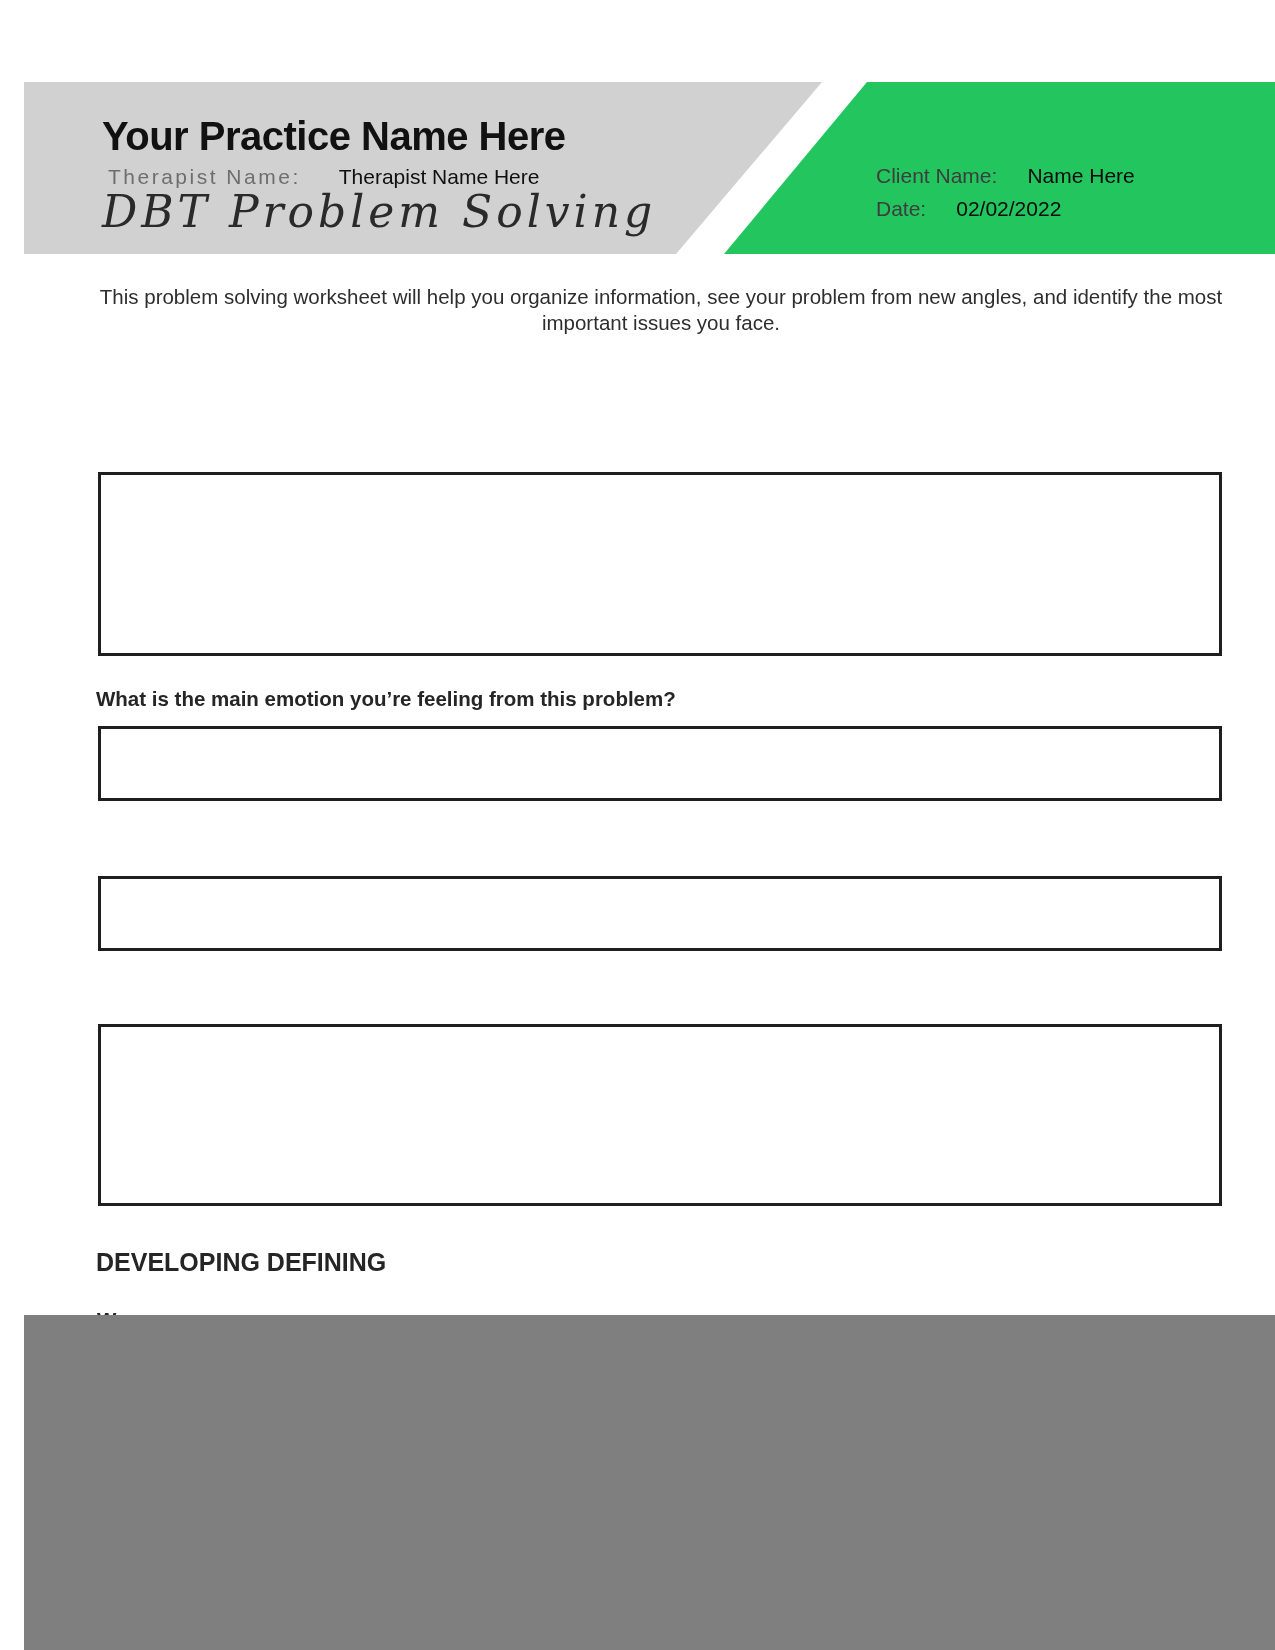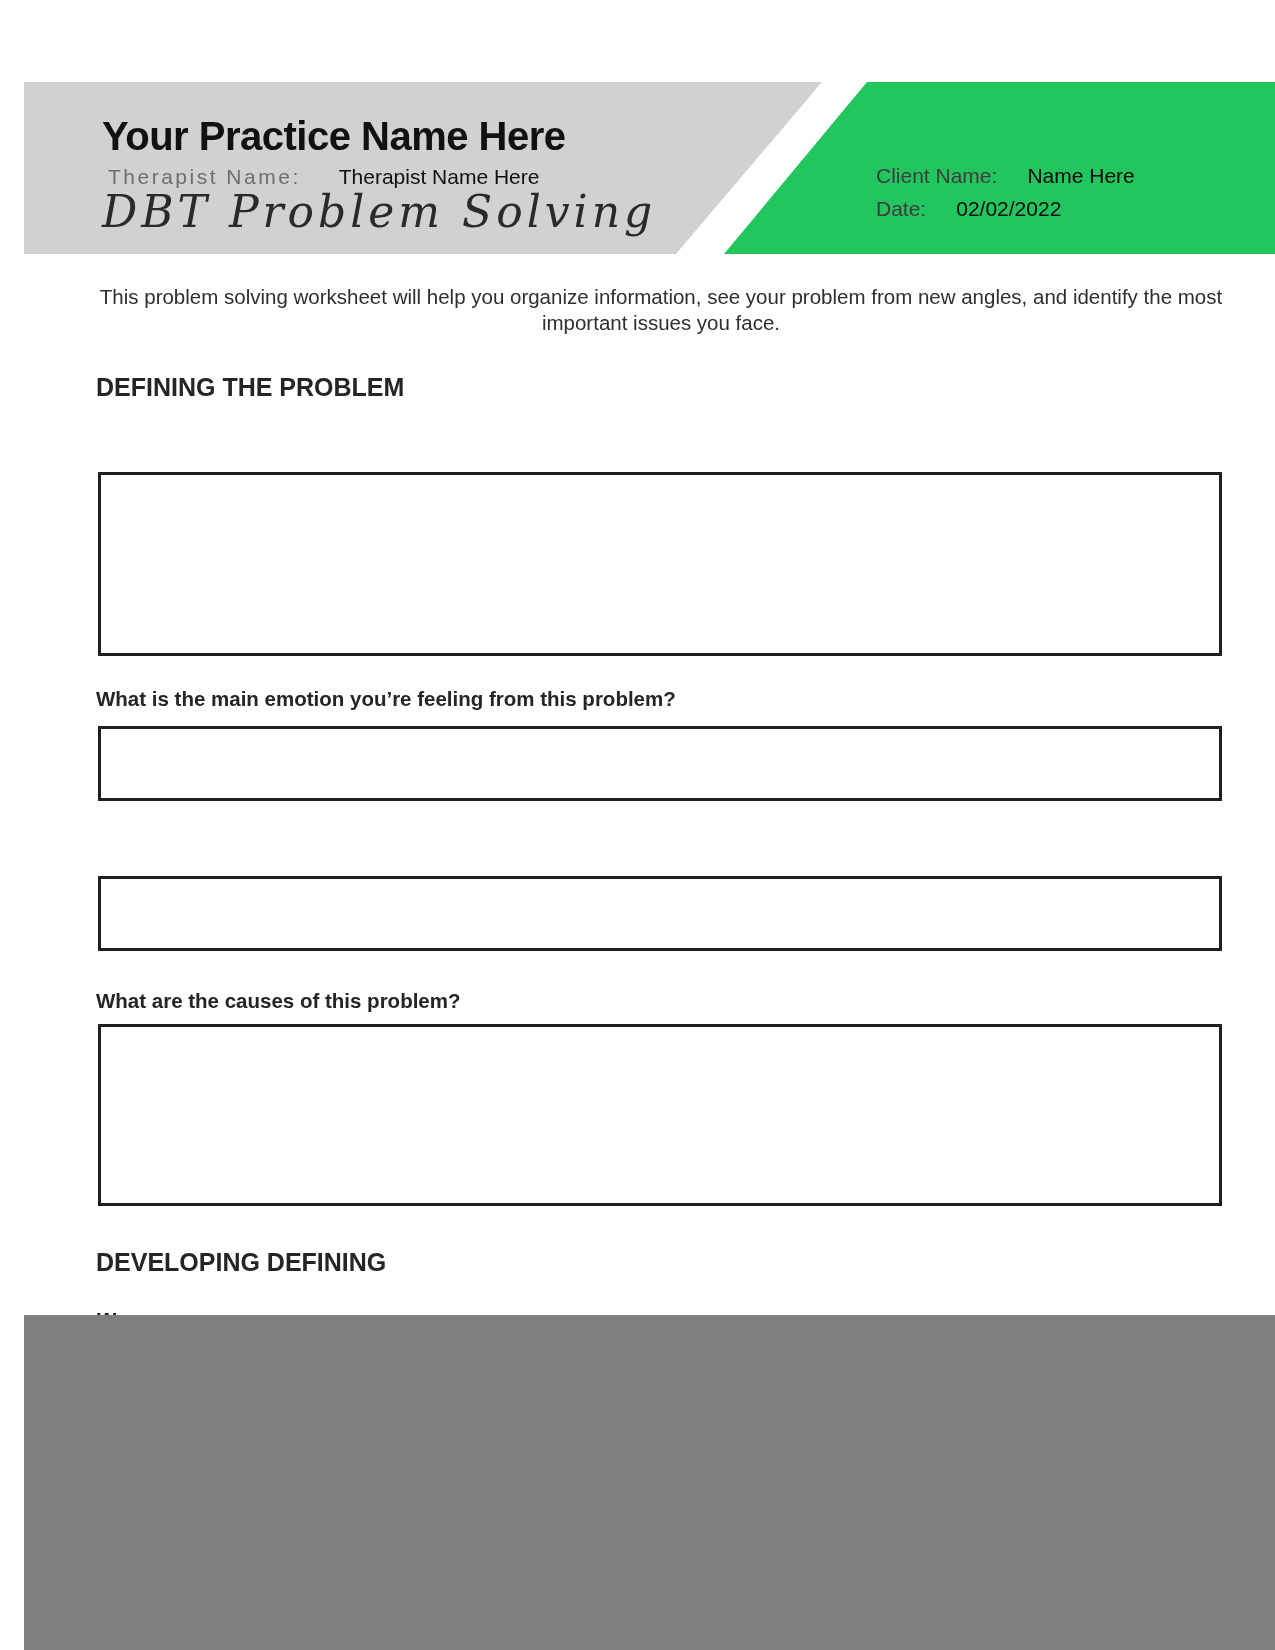--- a/index.html
+++ b/index.html
@@ -110,30 +110,28 @@
       <span class="hdr-field-value">Name Here</span>
     </div>
     <div class="row row-date">
       <span class="hdr-field-label">Date:</span>
       <span class="hdr-field-value">02/02/2022</span>
     </div>
   </div>
 
   <div class="intro">This problem solving worksheet will help you organize information, see your problem from new angles, and identify the most important issues you face.</div>
 
-  <div class="section-heading heading-defining">DEFINING THE PROBLEM</div>
 
   <div class="answer-box box1"></div>
 
   <div class="question-label q2">What is the main emotion you’re feeling from this problem?</div>
   <div class="answer-box box2"></div>
 
   <div class="answer-box box3"></div>
 
-  <div class="question-label q4">What are the causes of this problem?</div>
   <div class="answer-box box4"></div>
 
   <div class="section-heading heading-developing">DEVELOPING DEFINING</div>
   <div class="partial-question">W</div>
 
   <div class="redaction-overlay"></div>
 
 </div>
 
 </body></html>

